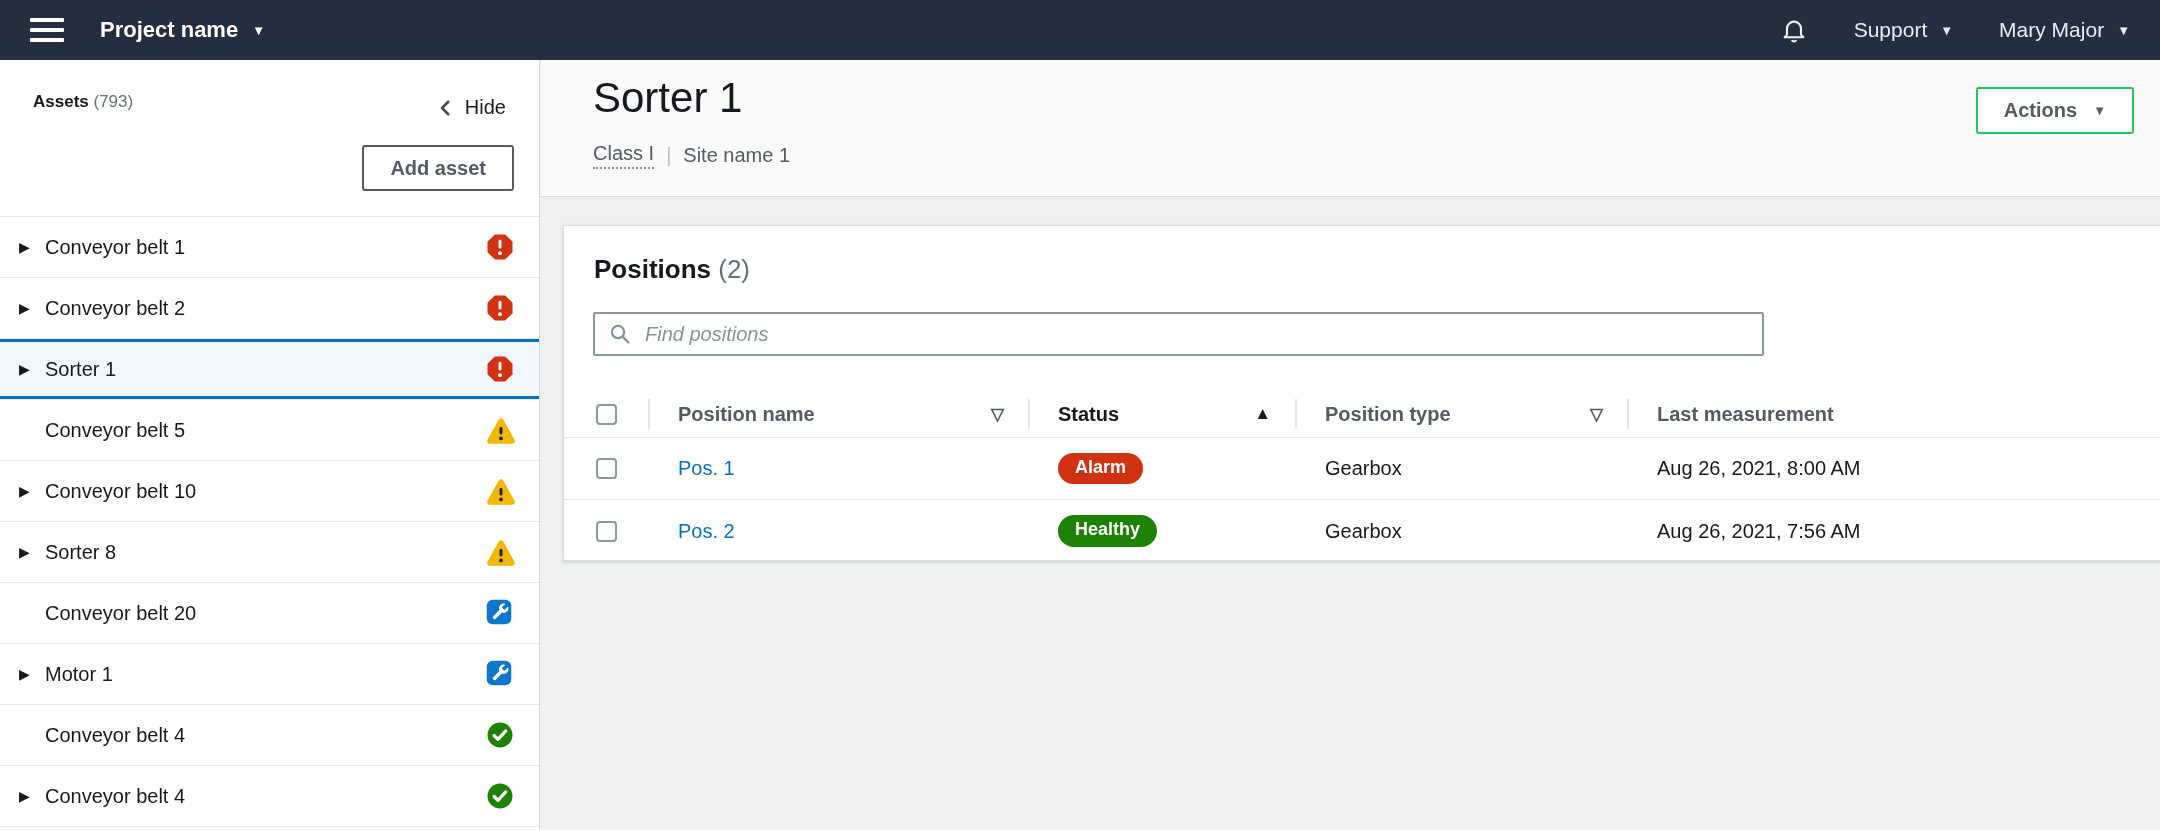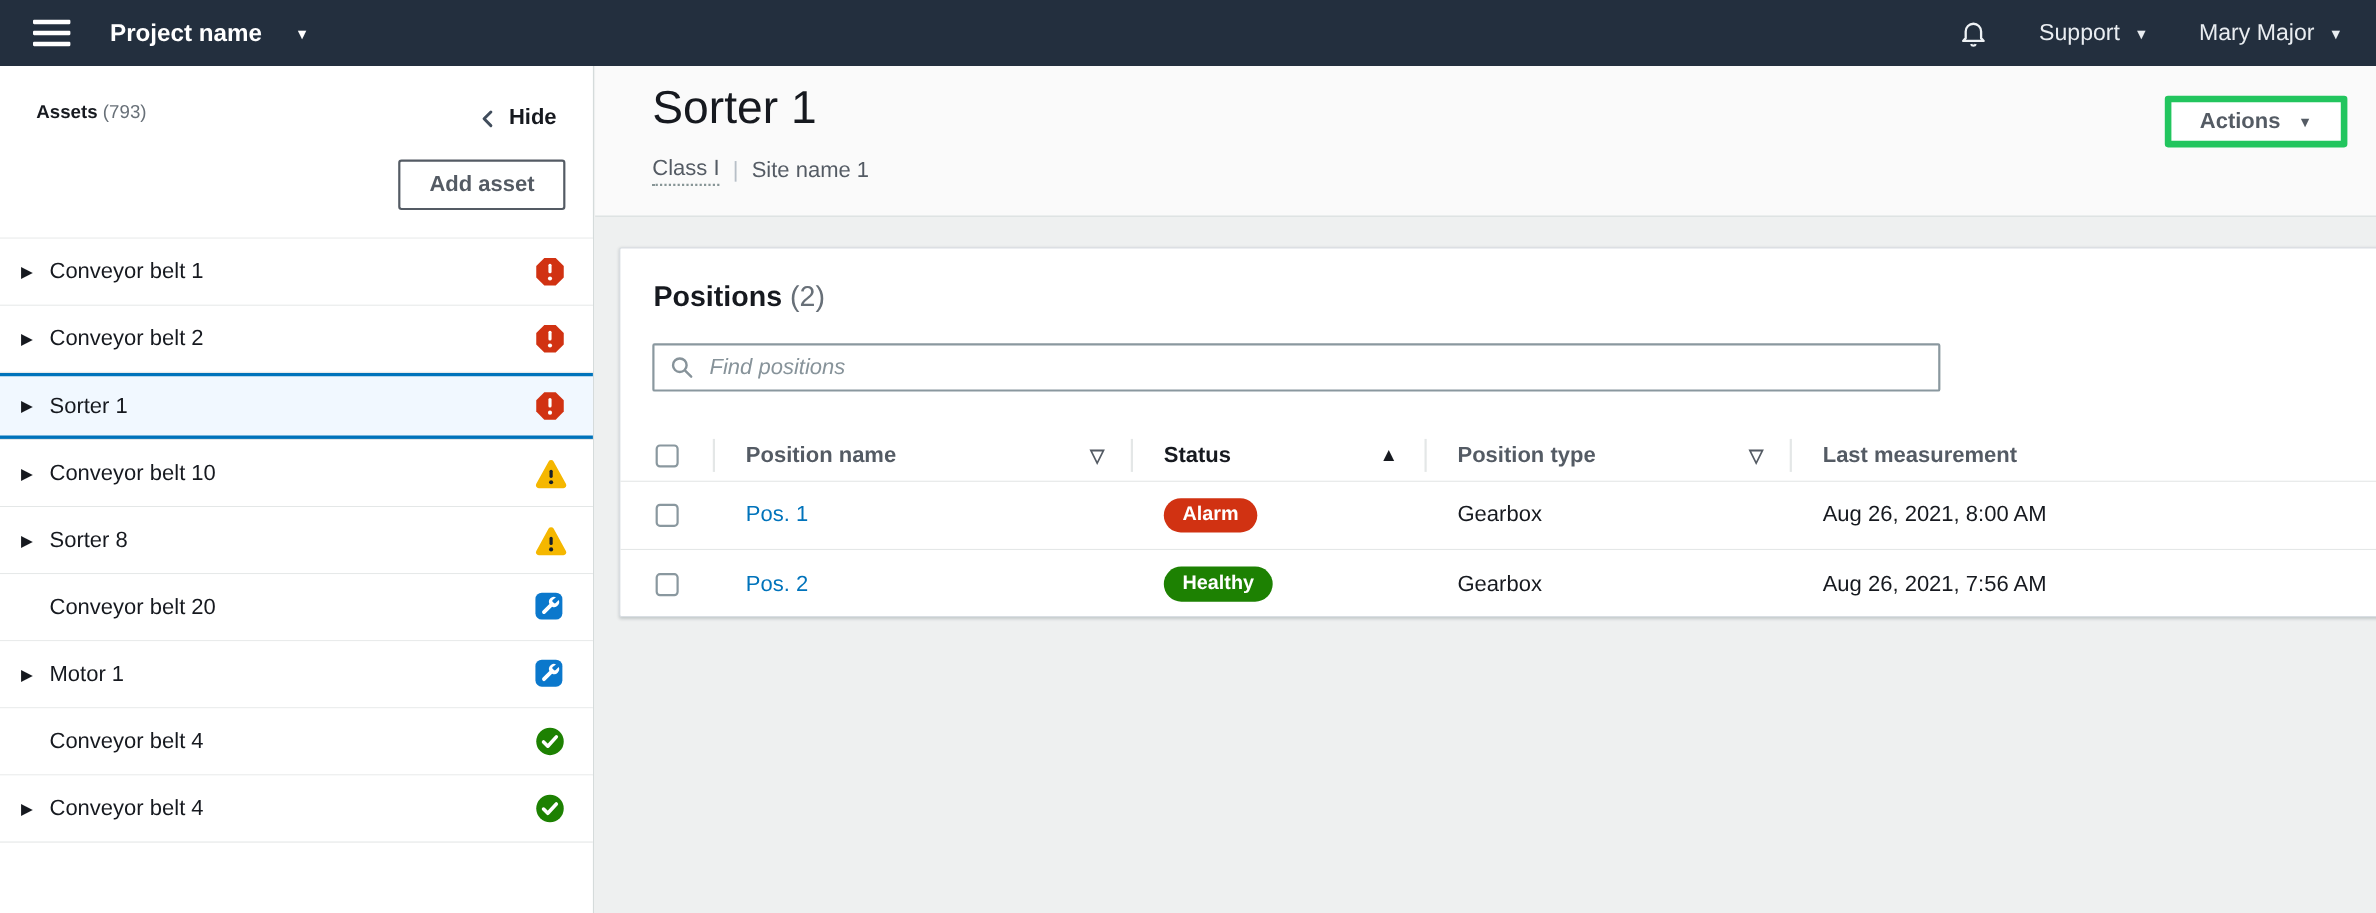--- a/index.html
+++ b/index.html
@@ -6,33 +6,33 @@
     font-family:"Liberation Sans", sans-serif;background:#eef0f0;color:#16191f;}
   *{box-sizing:border-box;}
   svg{display:block;}
 
   
   .topbar{position:absolute;left:0;top:0;width:2160px;height:60px;background:#232f3e;
     display:flex;align-items:center;padding:0 30px;z-index:5;}
   .hamburger{width:34px;display:flex;flex-direction:column;gap:6px;cursor:pointer;}
   .hamburger span{height:4px;background:#ffffff;border-radius:1px;}
   .tb-project{margin-left:36px;color:#ffffff;font-size:22px;font-weight:700;
-    display:flex;align-items:center;gap:30px;cursor:pointer;}
+    display:flex;align-items:center;gap:14px;cursor:pointer;}
   .caret{font-size:13px;line-height:1;}
   .tb-right{margin-left:auto;display:flex;align-items:center;gap:46px;color:#e9edf1;font-size:21px;}
   .tb-item{display:flex;align-items:center;gap:13px;cursor:pointer;}
   .tb-bell{cursor:pointer;}
 
   
   .sidebar{position:absolute;left:0;top:60px;width:540px;bottom:0;background:#ffffff;
     border-right:1px solid #d5dbdb;}
   .sb-title{position:absolute;left:33px;top:32px;font-size:17px;font-weight:700;color:#16191f;}
   .sb-count{color:#687078;font-weight:400;}
   .sb-hide{position:absolute;right:33px;top:36px;display:flex;align-items:center;gap:10px;
-    font-size:20px;font-weight:700;color:#16191f;cursor:pointer;}
+    font-size:20px;font-weight:400;color:#16191f;cursor:pointer;}
   .sb-add{position:absolute;right:25px;top:85px;height:46px;padding:0 26px;background:#fff;
     border:2px solid #545b64;border-radius:3px;color:#545b64;font-weight:700;font-size:20px;
     font-family:inherit;display:flex;align-items:center;cursor:pointer;}
   .sb-list{position:absolute;left:0;right:0;top:156px;border-top:1px solid #e4e7e7;}
   .sb-item{height:61px;border-bottom:1px solid #e4e7e7;display:flex;align-items:center;
     padding-left:19px;position:relative;cursor:pointer;background:#fff;}
   .sb-item .arrow{width:26px;flex:none;font-size:14px;color:#16191f;}
   .sb-item .label{font-size:20px;color:#16191f;}
   .sb-item .status{position:absolute;right:24px;top:50%;transform:translateY(-50%);
     width:30px;height:30px;}
@@ -40,21 +40,21 @@
     box-shadow:inset 0 3px 0 #0073bb, inset 0 -3px 0 #0073bb;}
 
   
   .main-header{position:absolute;left:541px;top:60px;right:0;height:137px;background:#fafafa;
     border-bottom:1px solid #d5dbdb;}
   .page-title{position:absolute;left:52px;top:14px;margin:0;font-size:42px;font-weight:400;color:#16191f;}
   .page-sub{position:absolute;left:52px;top:82px;display:flex;align-items:center;gap:12px;
     font-size:20px;color:#545b64;}
   .class-link{border-bottom:2px dotted #879596;padding-bottom:2px;cursor:pointer;}
   .sub-sep{color:#b7bfc7;}
-  .btn{height:47px;padding:0 26px;background:#fff;border:6px solid #22c55e;border-radius:3px;
+  .btn{height:47px;padding:0 26px;background:#fff;border:2px solid #22c55e;border-radius:3px;
     color:#545b64;font-weight:700;font-size:20px;font-family:inherit;display:flex;
     align-items:center;gap:16px;cursor:pointer;}
   .page-actions{position:absolute;right:26px;top:27px;}
 
   
   .content{position:absolute;left:541px;top:198px;right:0;bottom:0;background:#eef0f0;}
   .card{position:absolute;left:22px;top:27px;width:1840px;height:336px;background:#ffffff;
     border:1px solid #d9dee3;border-radius:2px;box-shadow:0 1px 3px rgba(0,28,36,.18);}
   .card-title{position:absolute;left:30px;top:28px;font-size:26px;font-weight:700;color:#16191f;}
   .card-count{color:#687078;font-weight:400;}
@@ -168,20 +168,31 @@
     <span class="label">Sorter 1</span>
     <span class="status">
           <svg viewBox="0 0 24 24" width="30" height="30">
       <polygon points="7.86,2 16.14,2 22,7.86 22,16.14 16.14,22 7.86,22 2,16.14 2,7.86" fill="#d13212"></polygon>
       <rect x="10.85" y="6.2" width="2.3" height="7" rx="1.1" fill="#fff"></rect>
       <circle cx="12" cy="16.9" r="1.5" fill="#fff"></circle>
           </svg>
         </span>
   </div>
       <div class="sb-item">
+    <span class="arrow" style="visibility: hidden;"></span>
+    <span class="label">Conveyor belt 5</span>
+    <span class="status">
+          <svg viewBox="0 0 24 24" width="32" height="32">
+      <path d="M10.3 3.4 1.9 18.6A2 2 0 0 0 3.6 21.6h16.8a2 2 0 0 0 1.7-3L13.7 3.4a2 2 0 0 0-3.4 0z" fill="#f5b700"></path>
+      <rect x="10.9" y="9" width="2.2" height="5.6" rx="1.1" fill="#17202a"></rect>
+      <circle cx="12" cy="17.6" r="1.4" fill="#17202a"></circle>
+          </svg>
+        </span>
+  </div>
+      <div class="sb-item">
     <span class="arrow">▶</span>
     <span class="label">Conveyor belt 10</span>
     <span class="status">
           <svg viewBox="0 0 24 24" width="32" height="32">
       <path d="M10.3 3.4 1.9 18.6A2 2 0 0 0 3.6 21.6h16.8a2 2 0 0 0 1.7-3L13.7 3.4a2 2 0 0 0-3.4 0z" fill="#f5b700"></path>
       <rect x="10.9" y="9" width="2.2" height="5.6" rx="1.1" fill="#17202a"></rect>
       <circle cx="12" cy="17.6" r="1.4" fill="#17202a"></circle>
           </svg>
         </span>
   </div>

